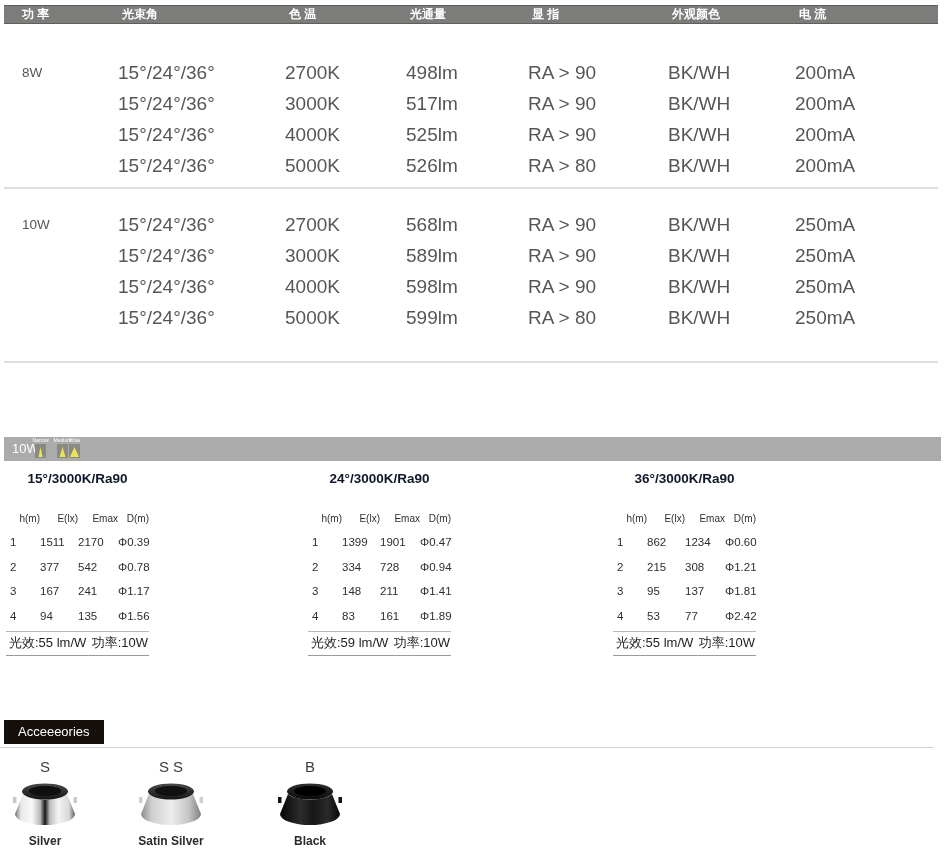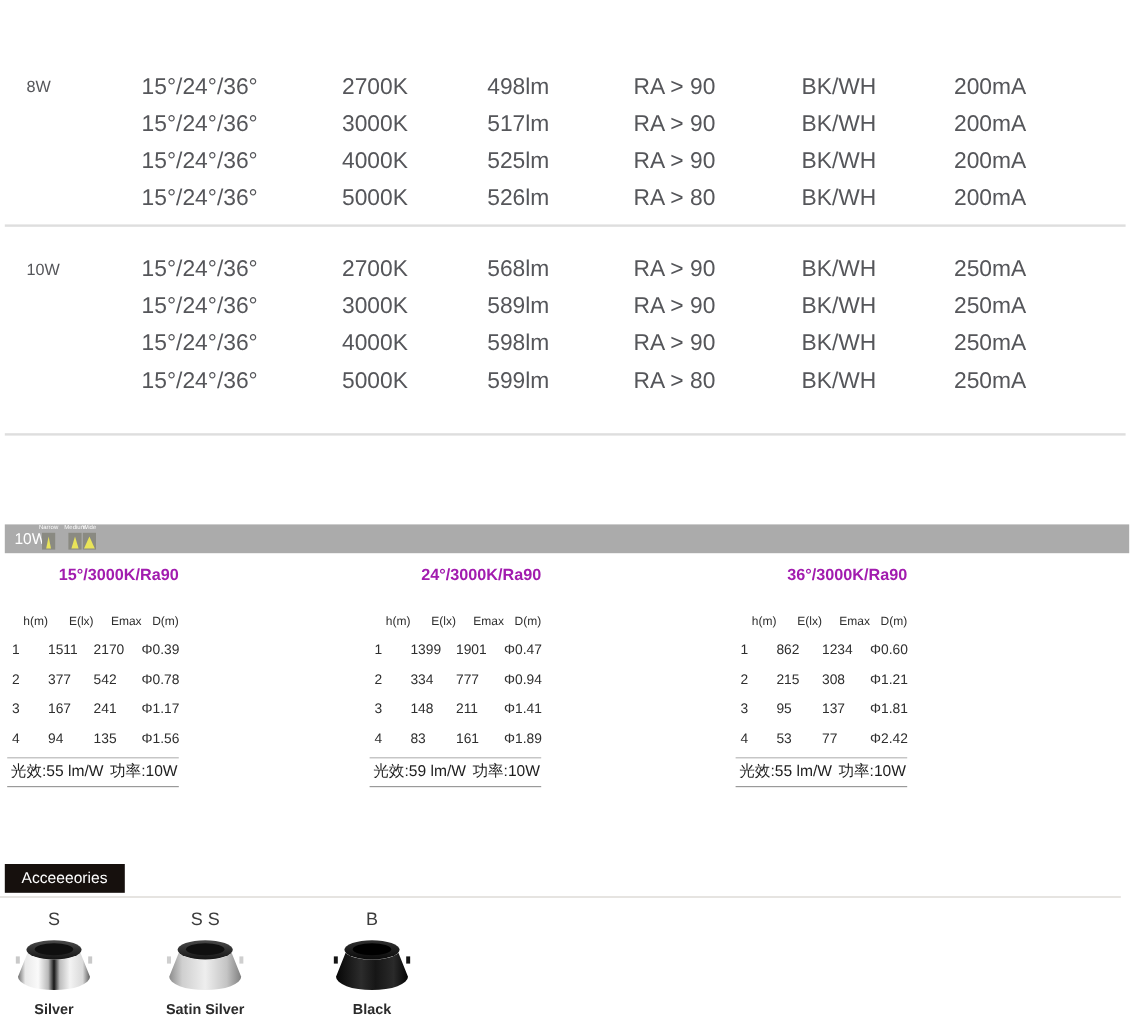--- a/index.html
+++ b/index.html
@@ -26,21 +26,21 @@
   .beam-group{position:absolute;top:1px;width:11px;}
   .bg1{left:31px;} .bg2{left:53px;} .bg3{left:65px;}
   .beam-caption{position:absolute;top:0;left:50%;transform:translateX(-50%);
     font-size:5px;line-height:5px;color:#fff;white-space:nowrap;}
   .beam-box{position:absolute;top:6px;left:0;width:11px;height:14px;background:#8a8a82;}
   .beam-box svg{display:block;}
 
   
   .pm-table{position:absolute;top:462px;width:143px;}
   .pm1{left:6px;} .pm2{left:308px;} .pm3{left:613px;}
-  .pm-title{margin-top:9px;height:16px;text-align:right;font-size:13.5px;font-weight:700;color:#a21caf;}
+  .pm-title{margin-top:9px;height:16px;text-align:center;font-size:13.5px;font-weight:700;color:#0f172a;}
   .pm-head{display:grid;grid-template-columns:30px 38px 40px 1fr;margin-top:19px;height:24px;
     align-items:center;padding-left:4px;font-size:10px;color:#2e2e2e;text-align:right;}
   .pm-row{display:grid;grid-template-columns:30px 38px 40px 1fr;height:24.5px;
     align-items:center;padding-left:4px;font-size:11.5px;color:#2e2e2e;}
   .pm-foot{margin-top:3px;border-top:1px solid #b9b9b9;border-bottom:1px solid #9a9a9a;
     display:flex;justify-content:space-between;padding:2px 1px 3px 3px;
     font-size:13px;color:#1e1e1e;}
 
   
   .acc-title{position:absolute;left:4px;top:720px;background:#16100d;color:#fff;
@@ -50,20 +50,30 @@
   .ai1{left:-15px;} .ai2{left:111px;} .ai3{left:250px;}
   .acc-code{height:20px;font-size:15px;color:#3c3c3c;}
   .acc-ring svg{display:block;margin:4px auto 0;}
   .acc-name{margin-top:6px;font-size:12px;font-weight:700;color:#2b2b2b;white-space:nowrap;}
 </style>
 </head>
 <body>
 
 <div id="page">
 
+  <div class="bar-header">
+
+  <span>功 率</span>
+      <span>光束角</span>
+      <span>色 温</span>
+      <span>光通量</span>
+      <span>显 指</span>
+      <span>外观颜色</span>
+      <span>电 流</span>
+    </div>
 
   <div class="spec-group g1">
     <span class="spec-power">8W</span>
     <div class="spec-rows">
 
     <div class="spec-row">
         <span>15°/24°/36°</span>
         <span>2700K</span>
         <span>498lm</span>
         <span>RA &gt; 90</span>
@@ -223,21 +233,21 @@
 
     <div class="pm-row">
         <span>1</span>
         <span>1399</span>
         <span>1901</span>
         <span>Φ0.47</span>
       </div>
         <div class="pm-row">
         <span>2</span>
         <span>334</span>
-        <span>777</span>
+        <span>728</span>
         <span>Φ0.94</span>
       </div>
         <div class="pm-row">
         <span>3</span>
         <span>148</span>
         <span>211</span>
         <span>Φ1.41</span>
       </div>
         <div class="pm-row">
         <span>4</span>

